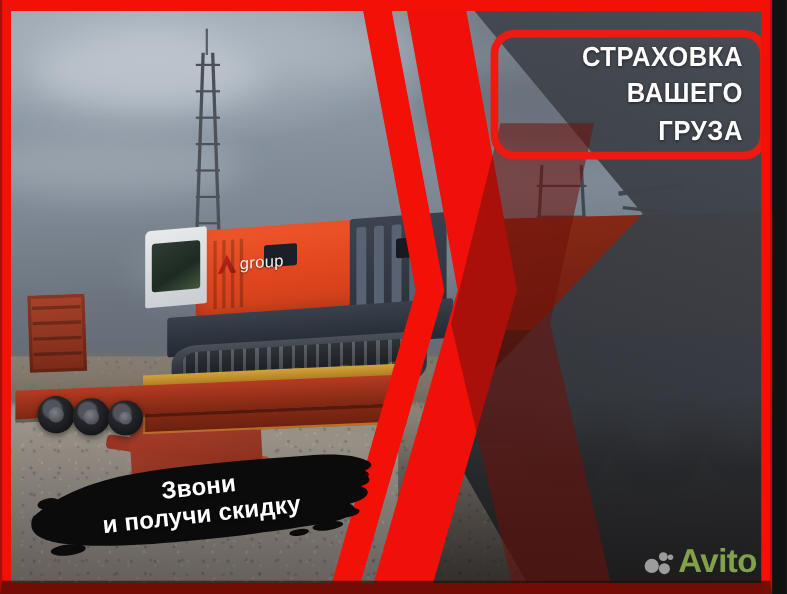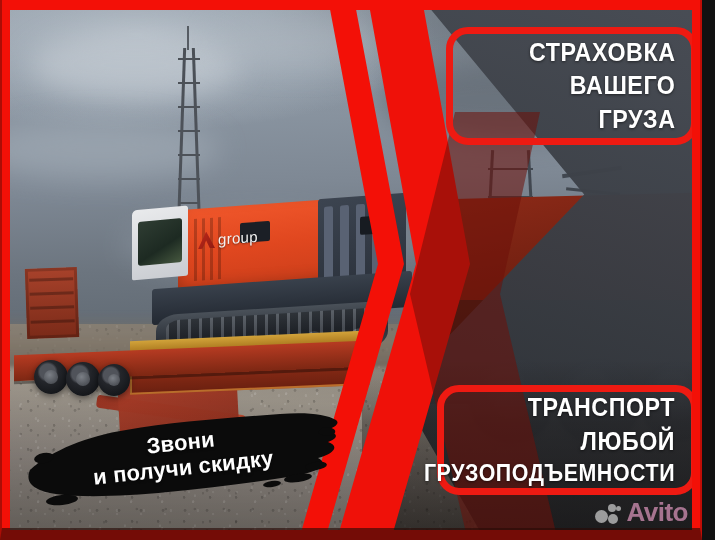--- a/index.html
+++ b/index.html
@@ -259,22 +259,22 @@
 
   
   .avito {
     position:absolute; right:14px; bottom:12px;
     display:flex; align-items:center; gap:5px;
     opacity:.62;
   }
   .avito-dots { position:relative; width:26px; height:22px; }
   .avito-dots i { position:absolute; border-radius:50%; background:#e9e9e9; }
   .avito-word {
-    color:#f9a8d4; font-family:"Liberation Sans", sans-serif;
-    font-weight:700; font-size:26px; letter-spacing:-.5px;
+    color:#bef264; font-family:"Liberation Sans", sans-serif;
+    font-weight:700; font-size:30px; letter-spacing:-.5px;
   }
 
   
   .frame {
     position:absolute; inset:0; pointer-events:none;
     border-top:10px solid #f31007;
     border-left:10px solid #f31007;
     border-right:10px solid #f31007;
     border-bottom:10px solid #f31007;
   }
@@ -402,27 +402,20 @@
 
   <div class="tbox" id="box1">
     <div class="tbox-inner">
       <div class="tline">СТРАХОВКА</div>
       <div class="tline">ВАШЕГО</div>
       <div class="tline">ГРУЗА</div>
     </div>
   </div>
 
 
-  <div class="tbox" id="box3">
-    <div class="tbox-inner">
-      <div class="tline">ТРАНСПОРТ</div>
-      <div class="tline">ЛЮБОЙ</div>
-      <div class="tline" style="font-size:23px;">ГРУЗОПОДЪЕМНОСТИ</div>
-    </div>
-  </div>
 
   <div class="brush">
     <svg width="320" height="100" viewBox="0 0 320 100" xmlns="http://www.w3.org/2000/svg">
       <path d="M8,64 C30,44 66,30 104,24 C150,16 206,12 258,8 C284,6 304,8 314,14
                C318,17 314,22 302,24 C316,26 318,32 306,36 C318,40 312,48 296,52
                C308,58 296,66 272,70 C236,76 190,82 146,86 C104,90 62,92 34,88
                C14,85 2,78 8,64 Z" fill="#0b0b0b"></path>
       <path d="M300,22 C310,20 316,24 312,28 C308,31 298,30 296,26 Z" fill="#0b0b0b"></path>
       <ellipse cx="294" cy="60" rx="11" ry="4" fill="#0b0b0b" transform="rotate(-8 294 60)"></ellipse>
       <ellipse cx="276" cy="72" rx="14" ry="4" fill="#0b0b0b" transform="rotate(-8 276 72)"></ellipse>

